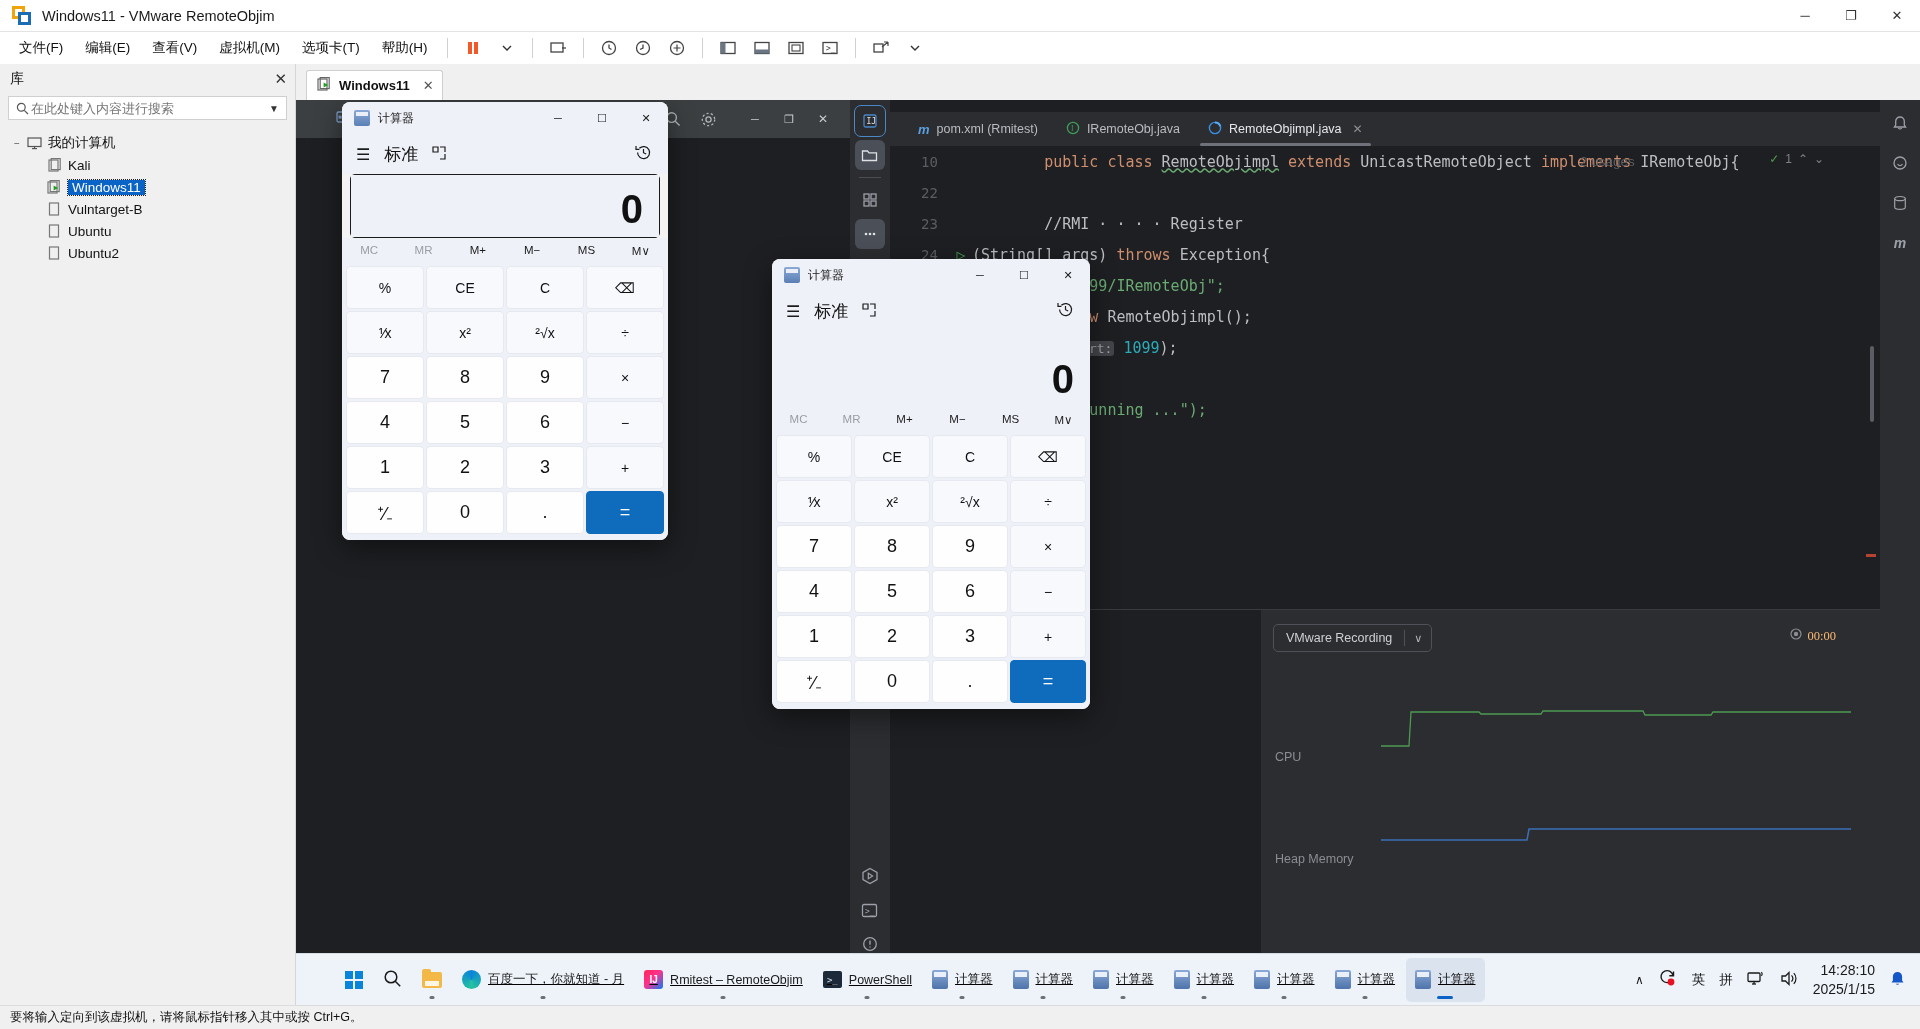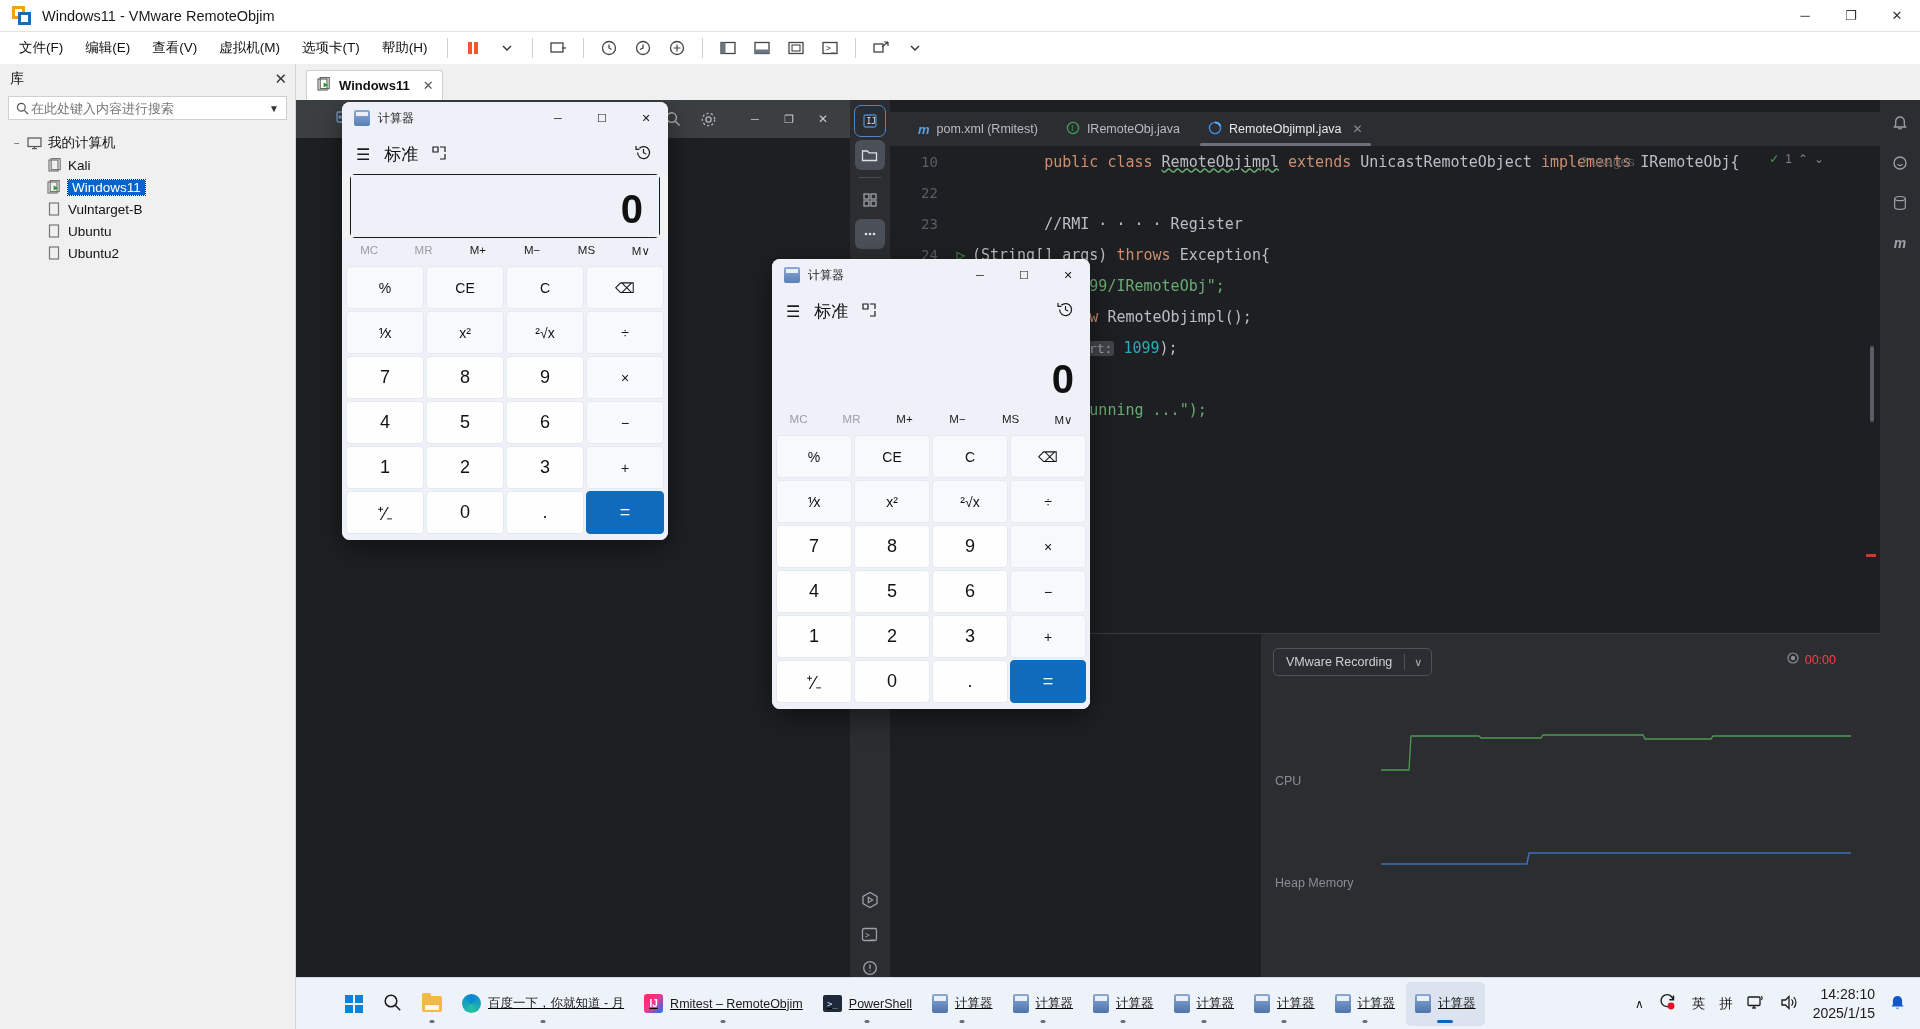--- a/index.html
+++ b/index.html
@@ -89,21 +89,21 @@
 
   
   .perf{width:620px;flex:0 0 620px;background:#2b2d30;border-left:1px solid #1e1f22;display:flex;flex-direction:column;}
   .perf-head{height:30px;display:flex;align-items:center;padding:0 12px;font-size:13px;color:#cdd0d5;}
   .perf-head .arr{margin-left:auto;color:#9da0a8;font-size:12px;}
   .perf-body{flex:1;position:relative;padding:14px 12px;}
   .rec-btn{display:inline-flex;align-items:center;border:1px solid #4e5157;border-radius:5px;height:28px;background:#2b2d30;}
   .rec-btn .lab{padding:0 12px;font-size:12.5px;color:#cdd0d5;}
   .rec-btn .div{width:1px;height:16px;background:#4e5157;}
   .rec-btn .cv{padding:0 9px;color:#b0b3b8;font-size:11px;}
-  .rec-timer{position:absolute;right:44px;top:18px;display:flex;align-items:center;gap:6px;color:#ef4444;font-size:12.5px;}
+  .rec-timer{position:absolute;right:44px;top:18px;display:flex;align-items:center;gap:6px;color:#fdba74;font-size:12.5px;font-family:Liberation Serif, serif;}
   .chart-lab{position:absolute;left:14px;font-size:12.5px;color:#8a8d93;}
 
   .statusbar{height:26px;background:#2b2d30;display:flex;align-items:center;padding:0 12px;font-size:12px;color:#9da0a8;border-top:1px solid #1e1f22;flex:0 0 26px;}
   .crumb{display:flex;align-items:center;gap:6px;}
   .crumb .sepc{color:#6d7076;}
   .status-right{margin-left:auto;display:flex;align-items:center;gap:18px;}
 
   
   .calc{position:absolute;background:#f3f3f3;border-radius:8px;box-shadow:0 8px 28px rgba(0,0,0,.45);overflow:hidden;font-family:"Liberation Sans",sans-serif;}
   .calc-tb{height:32px;display:flex;align-items:center;background:#eef1f8;}
@@ -855,14 +855,17 @@
                   <path d="M6.8 13.8 A1.9 1.9 0 0 0 10.2 13.8" fill="#1457c6"></path>
                 </svg>
             </span>
           </div>
         </div>
 
       </div>
     </div>
   </div>
 
+  <div class="hintbar">
+    <span>要将输入定向到该虚拟机，请将鼠标指针移入其中或按 Ctrl+G。</span>
+  </div>
 
 </div>
 
 </body></html>

